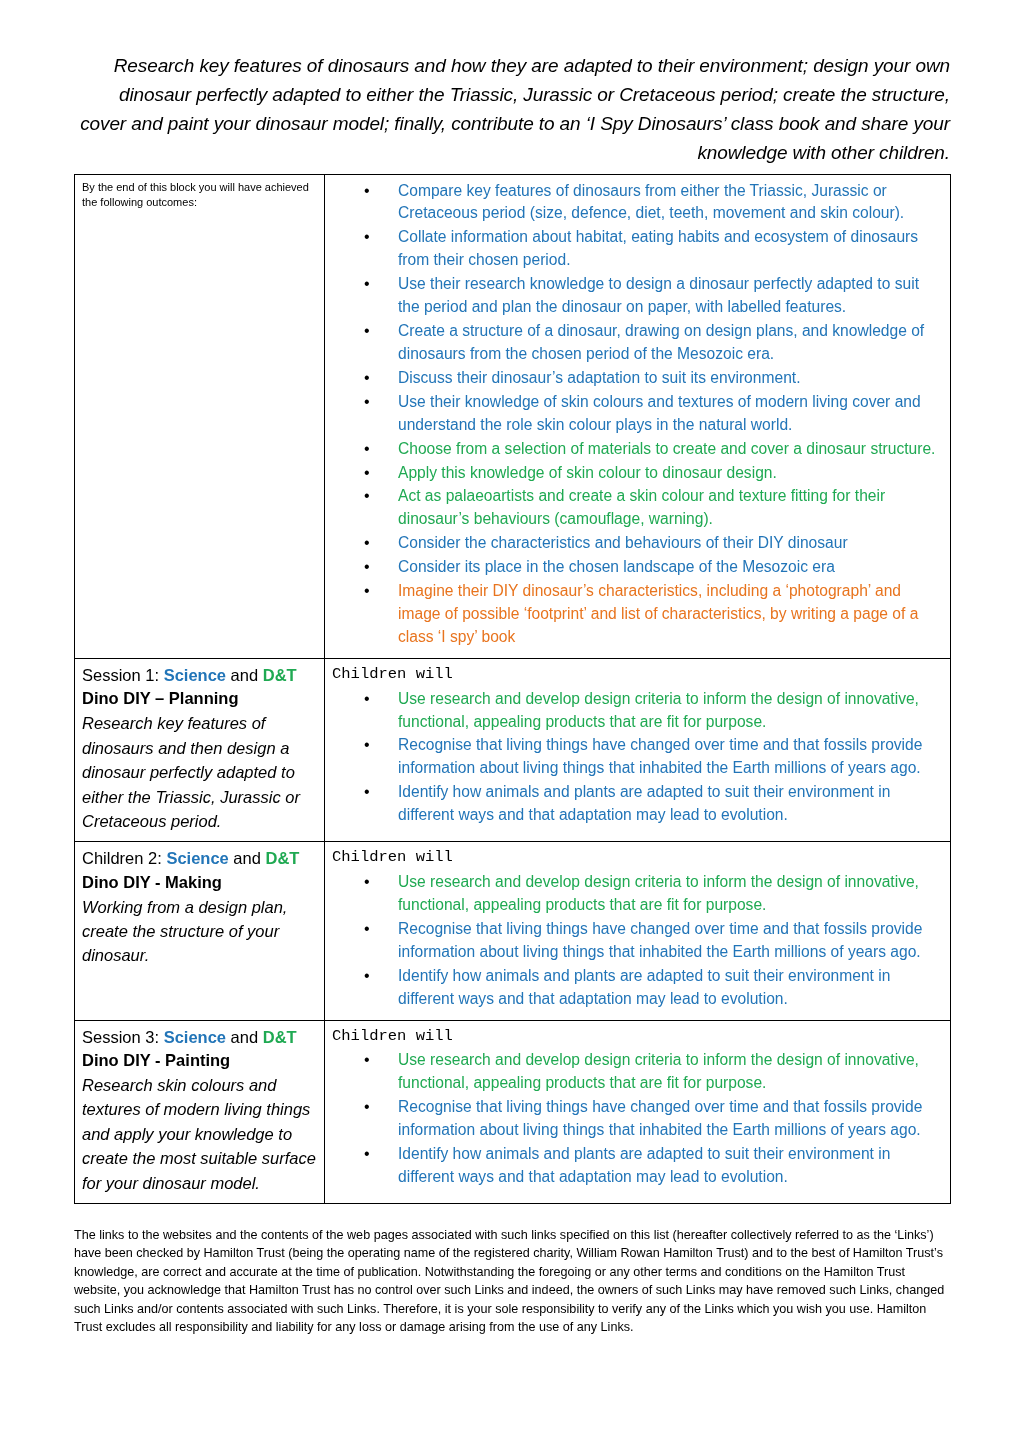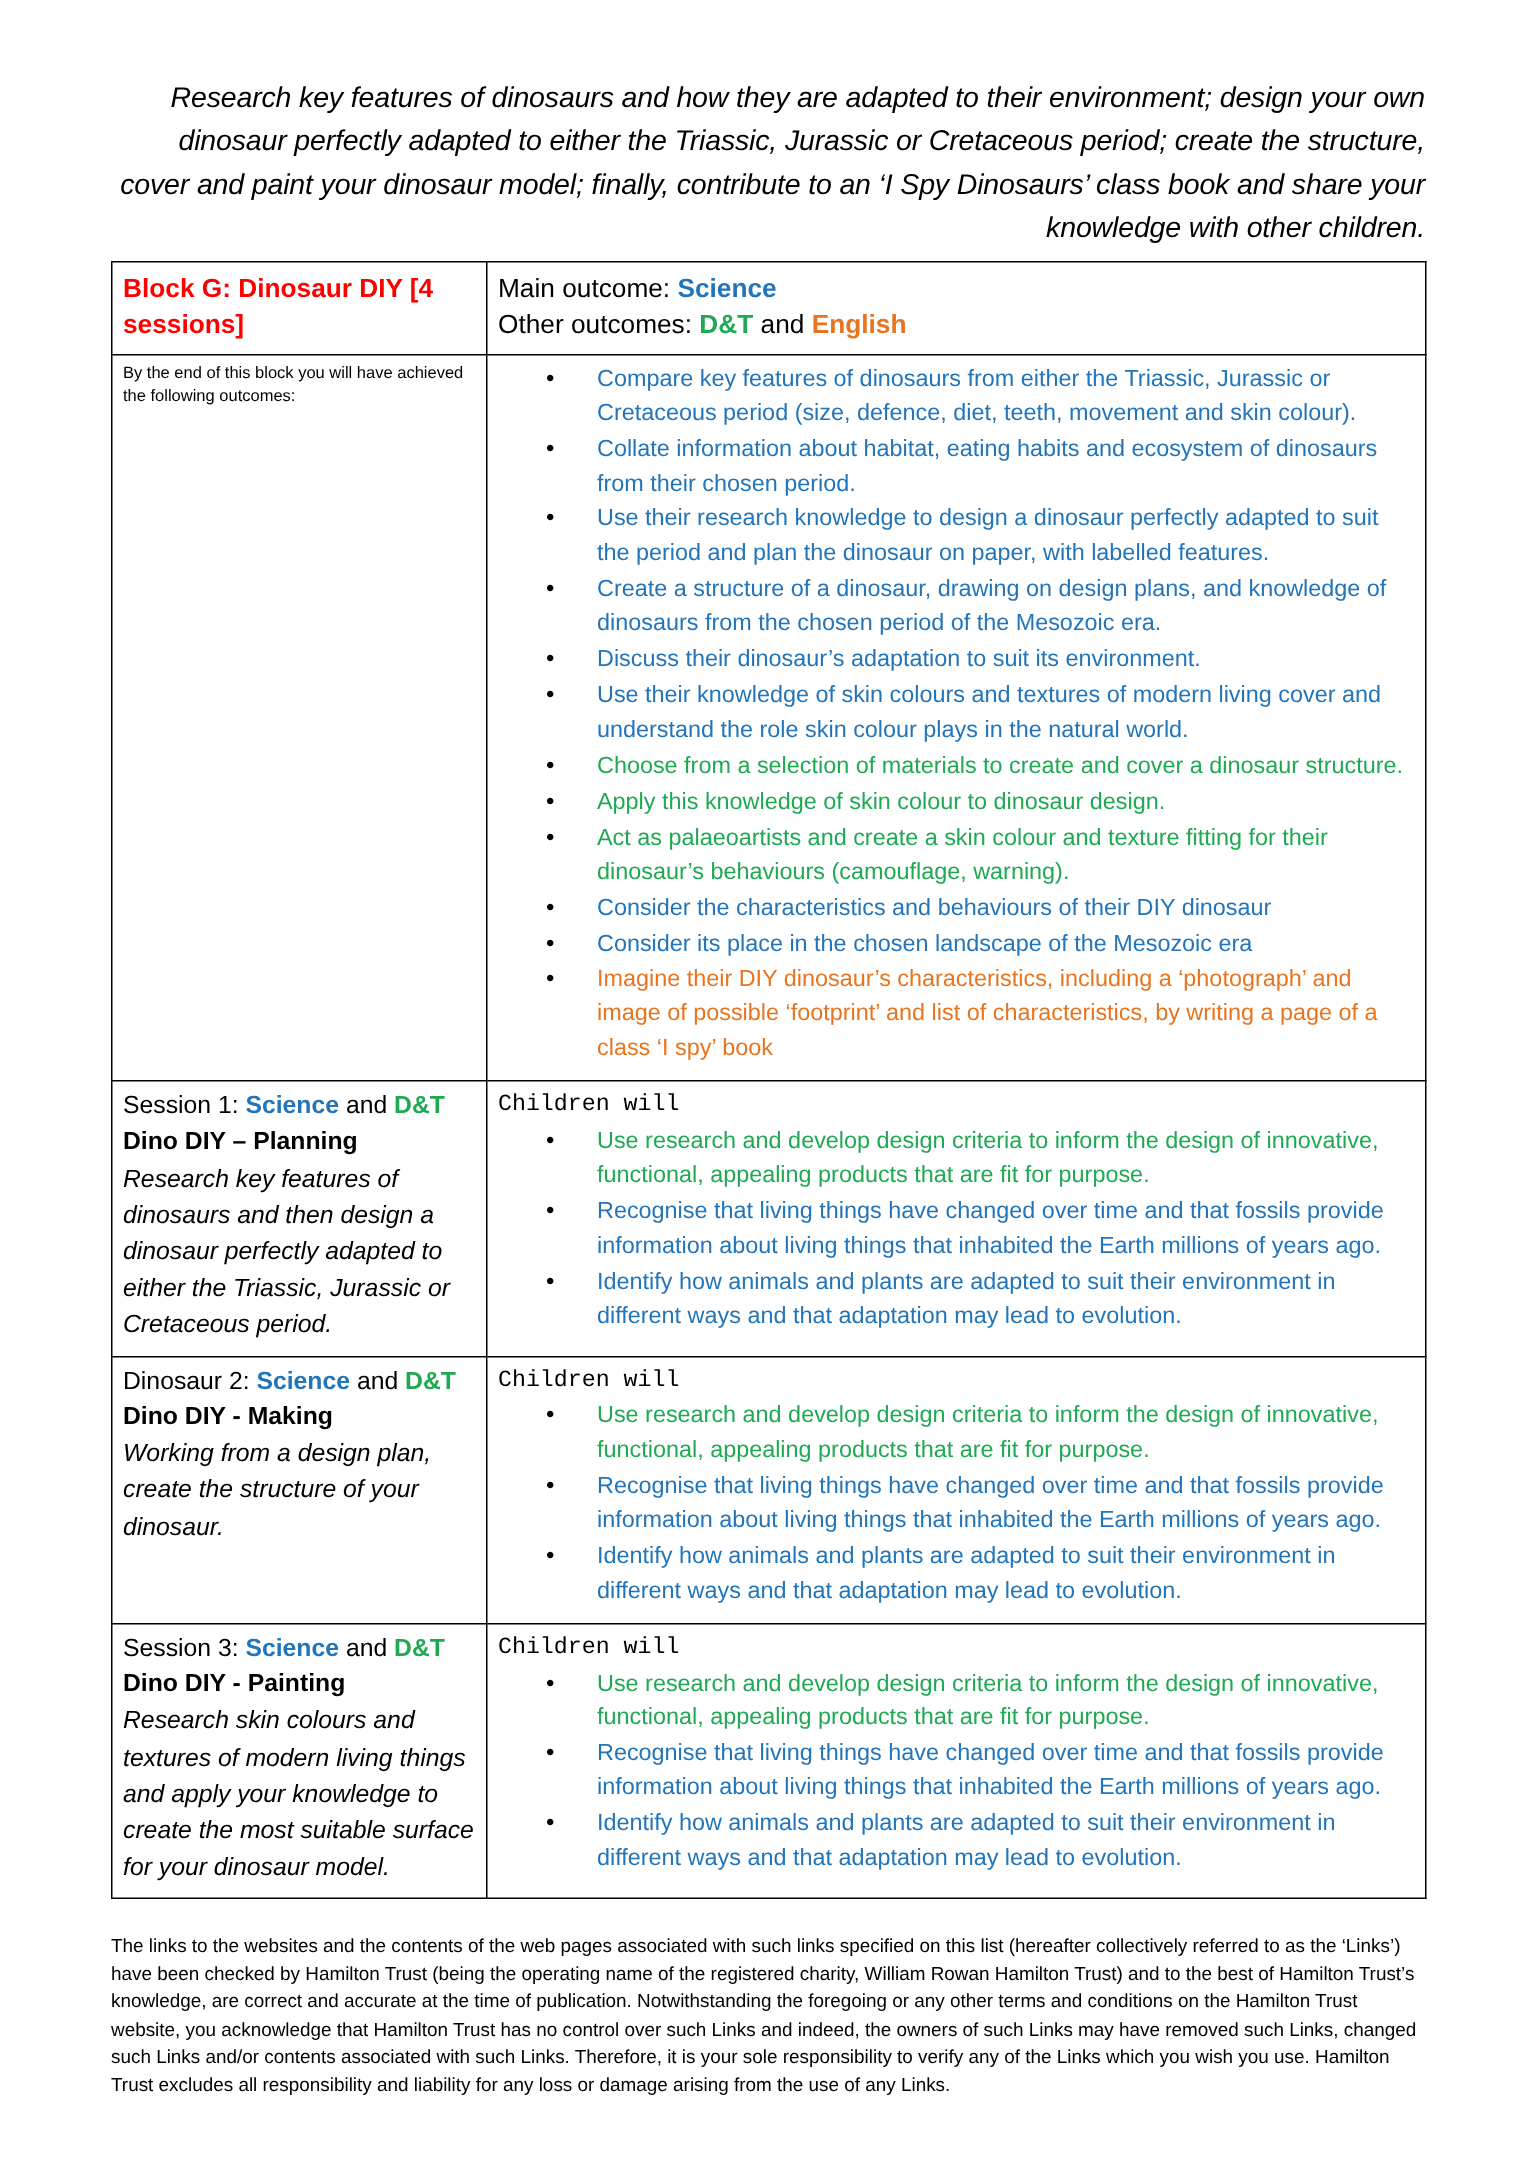--- a/index.html
+++ b/index.html
@@ -145,29 +145,20 @@
 
   <div class="intro">Research key features of dinosaurs and how they are adapted to their environment; design your own dinosaur perfectly adapted to either the Triassic, Jurassic or Cretaceous period; create the structure, cover and paint your dinosaur model; finally, contribute to an ‘I Spy Dinosaurs’ class book and share your knowledge with other children.</div>
 
   <table class="plan">
     <colgroup>
         <col class="c-left">
         <col class="c-right">
       </colgroup>
     <tbody>
 
-      <tr>
-        <td>
-          <div class="cell-head-left red">Block G: Dinosaur DIY [4 sessions]</div>
-        </td>
-        <td>
-          <div class="cell-head-right"><span>Main outcome: </span><span class="sci b">Science</span></div>
-          <div class="cell-head-right"><span>Other outcomes: </span><span class="dt b">D&amp;T</span><span> and </span><span class="eng b">English</span></div>
-        </td>
-      </tr>
 
       <tr>
         <td>
           <div class="leftcol-intro">By the end of this block you will have achieved the following outcomes:</div>
         </td>
         <td>
           <ul class="bl" id="outcomes-list">
               <li class="sci">Compare key features of dinosaurs from either the Triassic, Jurassic or Cretaceous period (size, defence, diet, teeth, movement and skin colour).</li>
               <li class="sci">Collate information about habitat, eating habits and ecosystem of dinosaurs from their chosen period.</li>
               <li class="sci">Use their research knowledge to design a dinosaur perfectly adapted to suit the period and plan the dinosaur on paper, with labelled features.</li>
@@ -194,21 +185,21 @@
             <div class="children-will">Children will</div>
             <ul class="bl tight">
               <li class="dt">Use research and develop design criteria to inform the design of innovative, functional, appealing products that are fit for purpose.</li>
               <li class="sci">Recognise that living things have changed over time and that fossils provide information about living things that inhabited the Earth millions of years ago.</li>
               <li class="sci">Identify how animals and plants are adapted to suit their environment in different ways and that adaptation may lead to evolution.</li>
             </ul>
           </td>
         </tr>
         <tr>
           <td>
-            <div class="sess-line"><span>Dinosaur 2: </span><span class="sci b">Science</span><span> and </span><span class="dt b">D&amp;T</span></div>
+            <div class="sess-line"><span>Children 2: </span><span class="sci b">Science</span><span> and </span><span class="dt b">D&amp;T</span></div>
             <div class="sess-title">Dino DIY - Making</div>
             <div class="sess-desc">Working from a design plan, create the structure of your dinosaur.</div>
           </td>
           <td>
             <div class="children-will">Children will</div>
             <ul class="bl tight">
               <li class="dt">Use research and develop design criteria to inform the design of innovative, functional, appealing products that are fit for purpose.</li>
               <li class="sci">Recognise that living things have changed over time and that fossils provide information about living things that inhabited the Earth millions of years ago.</li>
               <li class="sci">Identify how animals and plants are adapted to suit their environment in different ways and that adaptation may lead to evolution.</li>
             </ul>

